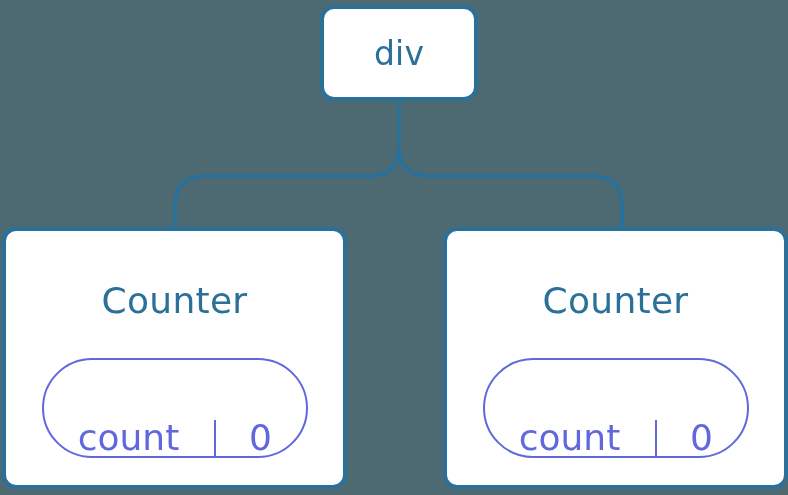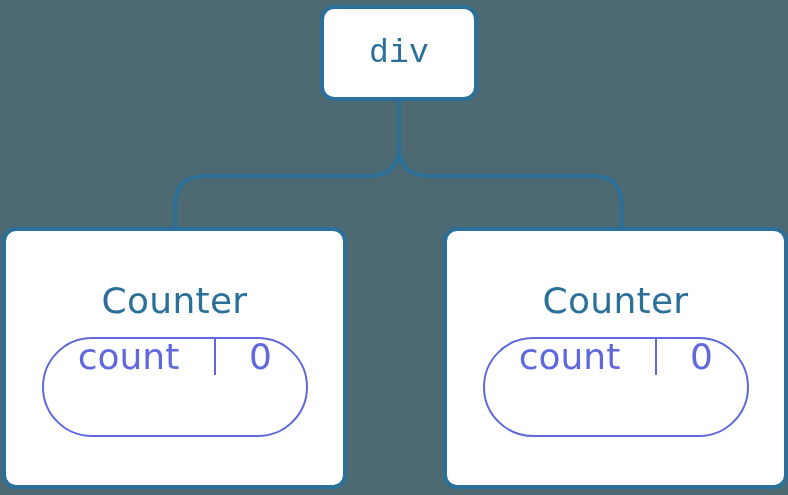--- a/index.html
+++ b/index.html
@@ -49,21 +49,20 @@
     width: 158px;
     height: 96px;
     justify-content: center;
   }
   .node-title-root {
     color: #2b7099;
     font-size: 33px;
     font-weight: 400;
     line-height: 1;
     letter-spacing: 0.2px;
-    font-family: Liberation Mono, monospace;
   }
 
   
   #node-counter-left {
     left: 2px;
     top: 227px;
     width: 345px;
     height: 262px;
   }
   #node-counter-right {
@@ -76,28 +75,28 @@
     color: #2b7099;
     font-size: 36px;
     font-weight: 400;
     line-height: 1;
     letter-spacing: 0.3px;
     margin-top: 52px;
   }
 
   
   .state-pill {
-    margin-top: 18px;
+    margin-top: 39px;
     width: 266px;
     height: 100px;
     border: 2px solid #6168dd;
     border-radius: 50px;
     box-sizing: border-box;
     display: flex;
-    align-items: flex-start;
+    align-items: flex-end;
     background: #ffffff;
   }
   .state-key {
     width: 172px;
     display: flex;
     align-items: center;
     justify-content: center;
     color: #6168dd;
     font-size: 36px;
     line-height: 1;

